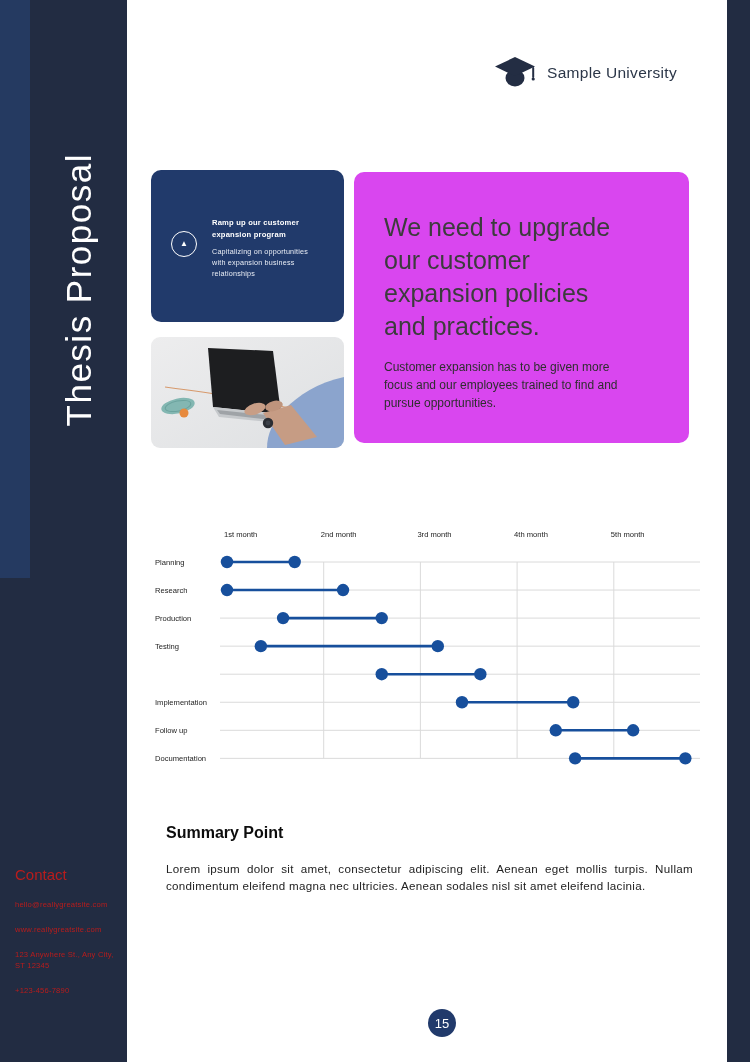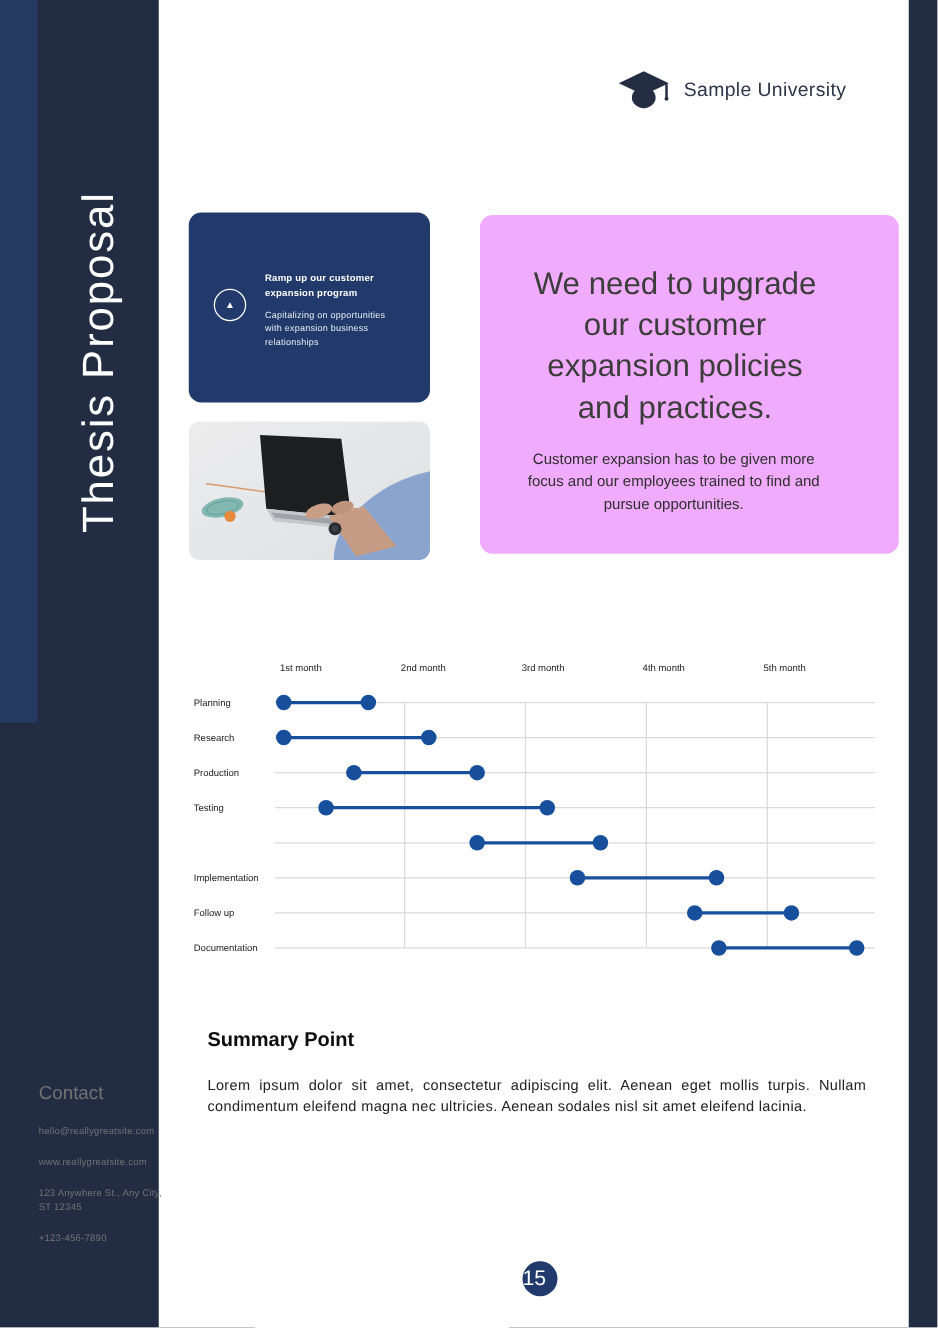--- a/index.html
+++ b/index.html
@@ -32,45 +32,45 @@
   .arrow-circle .tri { color:#ffffff; font-size:8px; line-height:1; }
   .program-text { position:absolute; left:61px; top:47px; width:104px; }
   .program-text h4 { font-size:7.6px; font-weight:bold; color:#ffffff; line-height:1.55; letter-spacing:0.2px; }
   .program-text p  { font-size:7.2px; color:#e9edf5; line-height:1.55; margin-top:5px; letter-spacing:0.2px; }
 
   
   .photo { position:absolute; left:151px; top:337px; width:193px; height:111px;
     border-radius:9px; overflow:hidden; }
 
   
-  .statement-card { position:absolute; left:384px; top:172px; width:335px; height:271px;
-    background:#f0abfc; border-radius:10px;text-align:center; }
+  .statement-card { position:absolute; left:354px; top:172px; width:335px; height:271px;
+    background:#d946ef; border-radius:10px; }
   .statement-card h2 { position:absolute; left:30px; top:39px; width:252px;
     font-size:25px; font-weight:400; color:#3c3c3c; line-height:1.32; }
   .statement-card p  { position:absolute; left:30px; top:186px; width:250px;
     font-size:12px; color:#2e2e2e; line-height:1.5; }
 
   
   .gantt { position:absolute; left:150px; top:525px; width:556px; height:250px; }
 
   
   .summary-heading { position:absolute; left:166px; top:824px; font-size:16px; font-weight:bold; color:#0d0d0d; }
   .summary-body { position:absolute; left:166px; top:860px; width:527px;
     font-size:11.6px; color:#222222; line-height:1.5; text-align:justify; letter-spacing:0.3px; }
 
   
-  .contact { position:absolute; left:15px; top:866px; width:105px; color:#737373;margin-left:16px; }
+  .contact { position:absolute; left:15px; top:866px; width:105px; color:#b91c1c; }
   .contact h3 { font-size:15px; font-weight:400; margin-bottom:16px; }
   .contact .c-item { font-size:7.6px; line-height:1.45; margin-bottom:14px; letter-spacing:0.2px; }
   .contact .c-address { width:100px; }
 
   
-  .page-badge { position:absolute; left:418px; top:1009px; width:28px; height:28px;
-    border-radius:50%; background:#213a6b; display:flex; align-items:center; 
-    color:#ffffff; font-size:17px; }
+  .page-badge { position:absolute; left:428px; top:1009px; width:28px; height:28px;
+    border-radius:50%; background:#213a6b; display:flex; align-items:center; justify-content:center;
+    color:#ffffff; font-size:13px; }
 </style>
 </head>
 <body>
 
 <div id="page">
 
   <div class="band-dark"></div>
   <div class="band-light"></div>
   <div class="band-right"></div>
 

